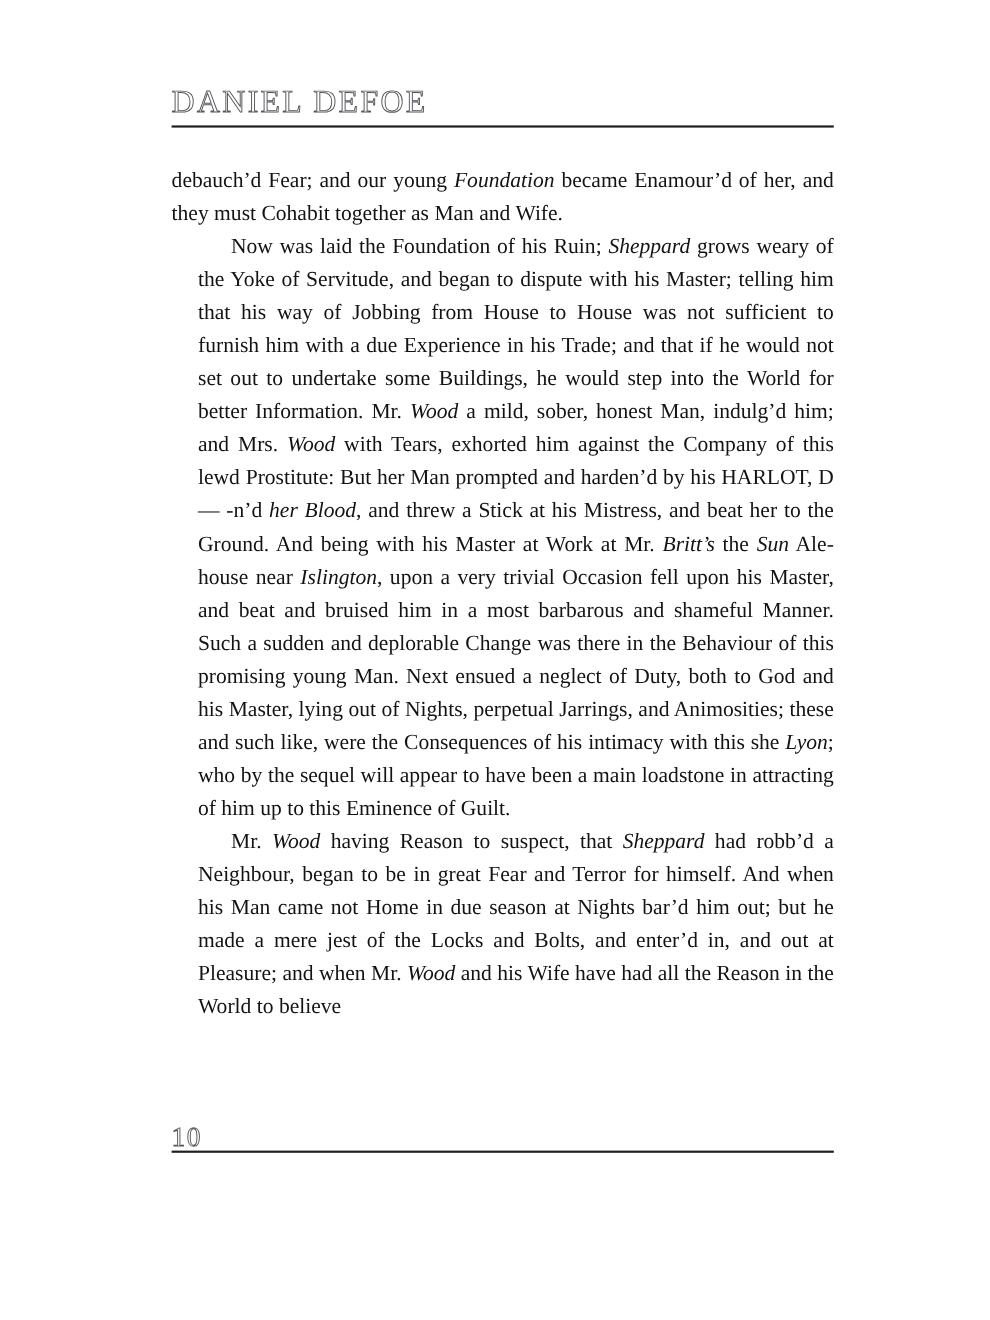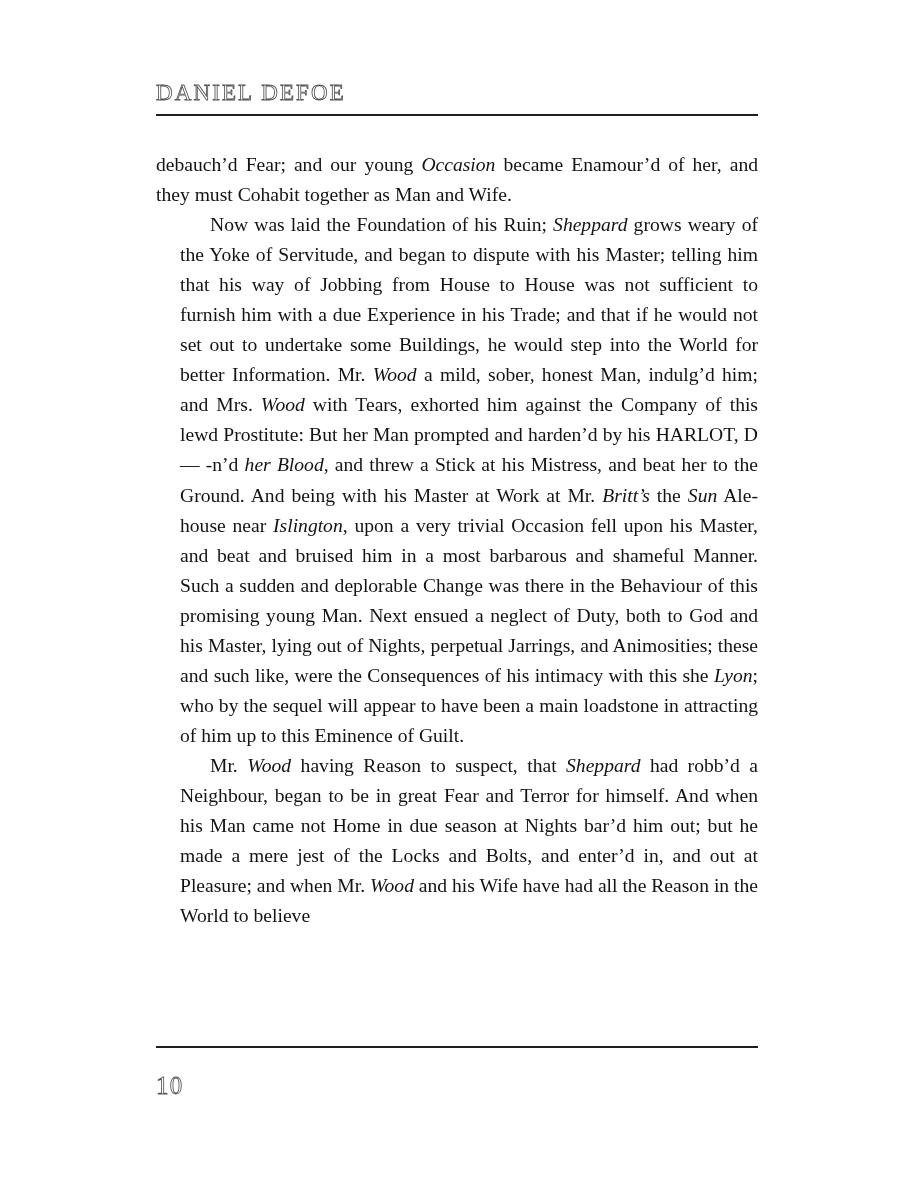--- a/index.html
+++ b/index.html
@@ -20,21 +20,21 @@
   
   .running-head {
     position: absolute;
     left: 156px;
     top: 80px;
     width: 602px;
   }
 
   .running-head-title {
     font-family: "Liberation Serif", "DejaVu Serif", serif;
-    font-size: 23px;
+    font-size: 29px;
     line-height: 26px;
     letter-spacing: 2.1px;
     color: #5b5b5f;
     -webkit-text-fill-color: #ffffff;
     -webkit-text-stroke: 0.85px #55555a;
     text-transform: uppercase;
     white-space: nowrap;
   }
 
   .rule-top {
@@ -86,21 +86,21 @@
     left: 156px;
     top: 1046px;
     width: 602px;
     height: 0;
     border-top: 2.4px solid #201f20;
   }
 
   .folio {
     position: absolute;
     left: 156px;
-    top: 1072px;
+    top: 1021px;
     font-family: "Liberation Serif", "DejaVu Serif", serif;
     font-size: 25px;
     line-height: 28px;
     letter-spacing: 1.2px;
     color: #c2410c;
     -webkit-text-fill-color: #ffffff;
     -webkit-text-stroke: 0.85px #55555a;
   }
 </style>
 </head>
@@ -108,21 +108,21 @@
 
 <div class="page">
 
   <div class="running-head">
     <div class="running-head-title">DANIEL DEFOE</div>
   </div>
 
   <div class="rule-top"></div>
 
   <div class="textblock">
-      <p><span>debauch’d Fear; and our young </span><i>Occasion</i><span> became Enamour’d of her, and they must Cohabit together as Man and Wife.</span></p>
+      <p><span>debauch’d Fear; and our young </span><i>Foundation</i><span> became Enamour’d of her, and they must Cohabit together as Man and Wife.</span></p>
       <p class="indent"><span>Now was laid the Foundation of his Ruin; </span><i>Sheppard</i><span> grows weary of the Yoke of Servitude, and began to dispute with his Master; telling him that his way of Jobbing from House to House was not sufficient to furnish him with a due Experience in his Trade; and that if he would not set out to undertake some Buildings, he would step into the World for better Information. Mr. </span><i>Wood</i><span> a mild, sober, honest Man, indulg’d him; and Mrs. </span><i>Wood</i><span> with Tears, exhorted him against the Company of this lewd Prostitute: But her Man prompted and harden’d by his HARLOT, D — -n’d </span><i>her Blood</i><span>, and threw a Stick at his Mistress, and beat her to the Ground. And being with his Master at Work at Mr. </span><i>Britt’s</i><span> the </span><i>Sun</i><span> Ale-house near </span><i>Islington</i><span>, upon a very trivial Occasion fell upon his Master, and beat and bruised him in a most barbarous and shameful Manner. Such a sudden and deplorable Change was there in the Behaviour of this promising young Man. Next ensued a neglect of Duty, both to God and his Master, lying out of Nights, perpetual Jarrings, and Animosities; these and such like, were the Consequences of his intimacy with this she </span><i>Lyon</i><span>; who by the sequel will appear to have been a main loadstone in attracting of him up to this Eminence of Guilt.</span></p>
       <p class="indent"><span>Mr. </span><i>Wood</i><span> having Reason to suspect, that </span><i>Sheppard</i><span> had robb’d a Neighbour, began to be in great Fear and Terror for himself. And when his Man came not Home in due season at Nights bar’d him out; but he made a mere jest of the Locks and Bolts, and enter’d in, and out at Pleasure; and when Mr. </span><i>Wood</i><span> and his Wife have had all the Reason in the World to believe</span></p>
     </div>
 
   <div class="rule-bottom"></div>
 
   <div class="folio">10</div>
 
 </div>
 

